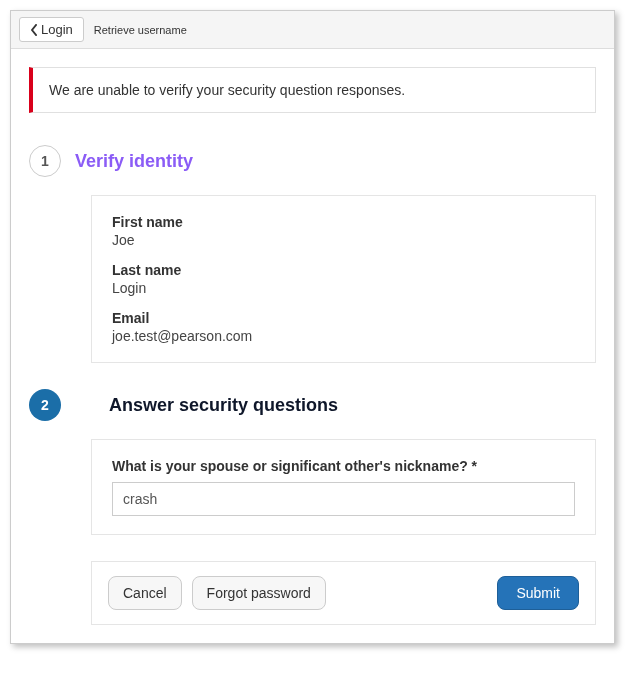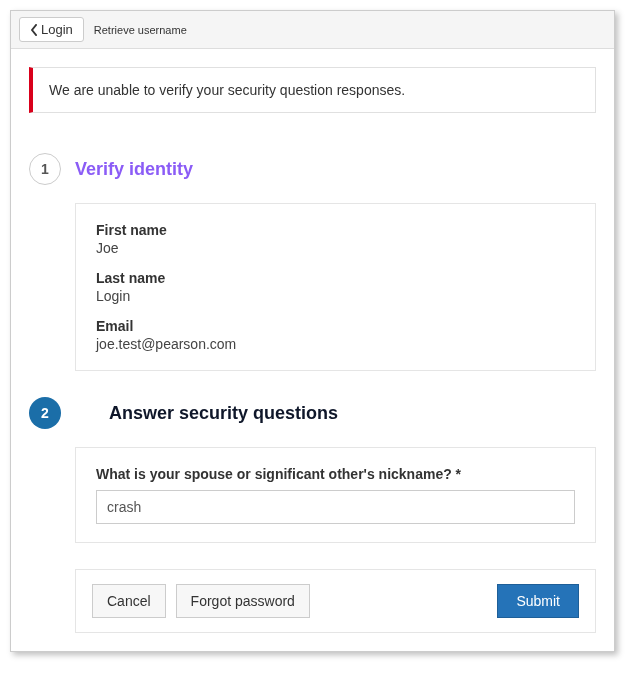--- a/index.html
+++ b/index.html
@@ -42,21 +42,21 @@
       font-weight: 400;
     }
     .panel-body {
       padding: 18px;
     }
     .alert-error {
       border: 1px solid #e0e0e0;
       border-left: 4px solid #d9001b;
       background: #fff;
       padding: 14px 16px;
-      margin-bottom: 40px;
+      margin-bottom: 32px;
       color: #333;
       font-size: 14px;
     }
     .step-row {
       display: flex;
       align-items: center;
       gap: 14px;
       margin-bottom: 18px;
     }
     .step-circle {
@@ -80,21 +80,21 @@
       color: #fff;
       border: none;
     }
     .step-title {
       font-size: 18px;
       font-weight: 600;
     }
     .step-title.done { color: #8b5cf6; }
     .step-title.active { color: #0f172a; margin-left: 34px; }
     .step-content {
-      margin-left: 46px;
+      margin-left: 62px;
       margin-bottom: 26px;
     }
     .card {
       border: 1px solid #e5e5e5;
       background: #fff;
       padding: 18px 20px;
     }
     .field-block { margin-bottom: 14px; }
     .field-block:last-child { margin-bottom: 0; }
     .field-label {
@@ -131,21 +131,21 @@
       display: flex;
       align-items: center;
       gap: 10px;
     }
     .btn {
       border: 1px solid #ccc;
       background: #f7f7f7;
       padding: 8px 14px;
       font-size: 14px;
       cursor: pointer;
-      border-radius: 0;
+      border-radius: 8px;
       color: #333;
       font-family: inherit;
     }
     .btn-primary {
       background: #2573b8;
       border: 1px solid #1e5f98;
       color: #fff;
       margin-left: auto;
       padding: 8px 18px;
     }

